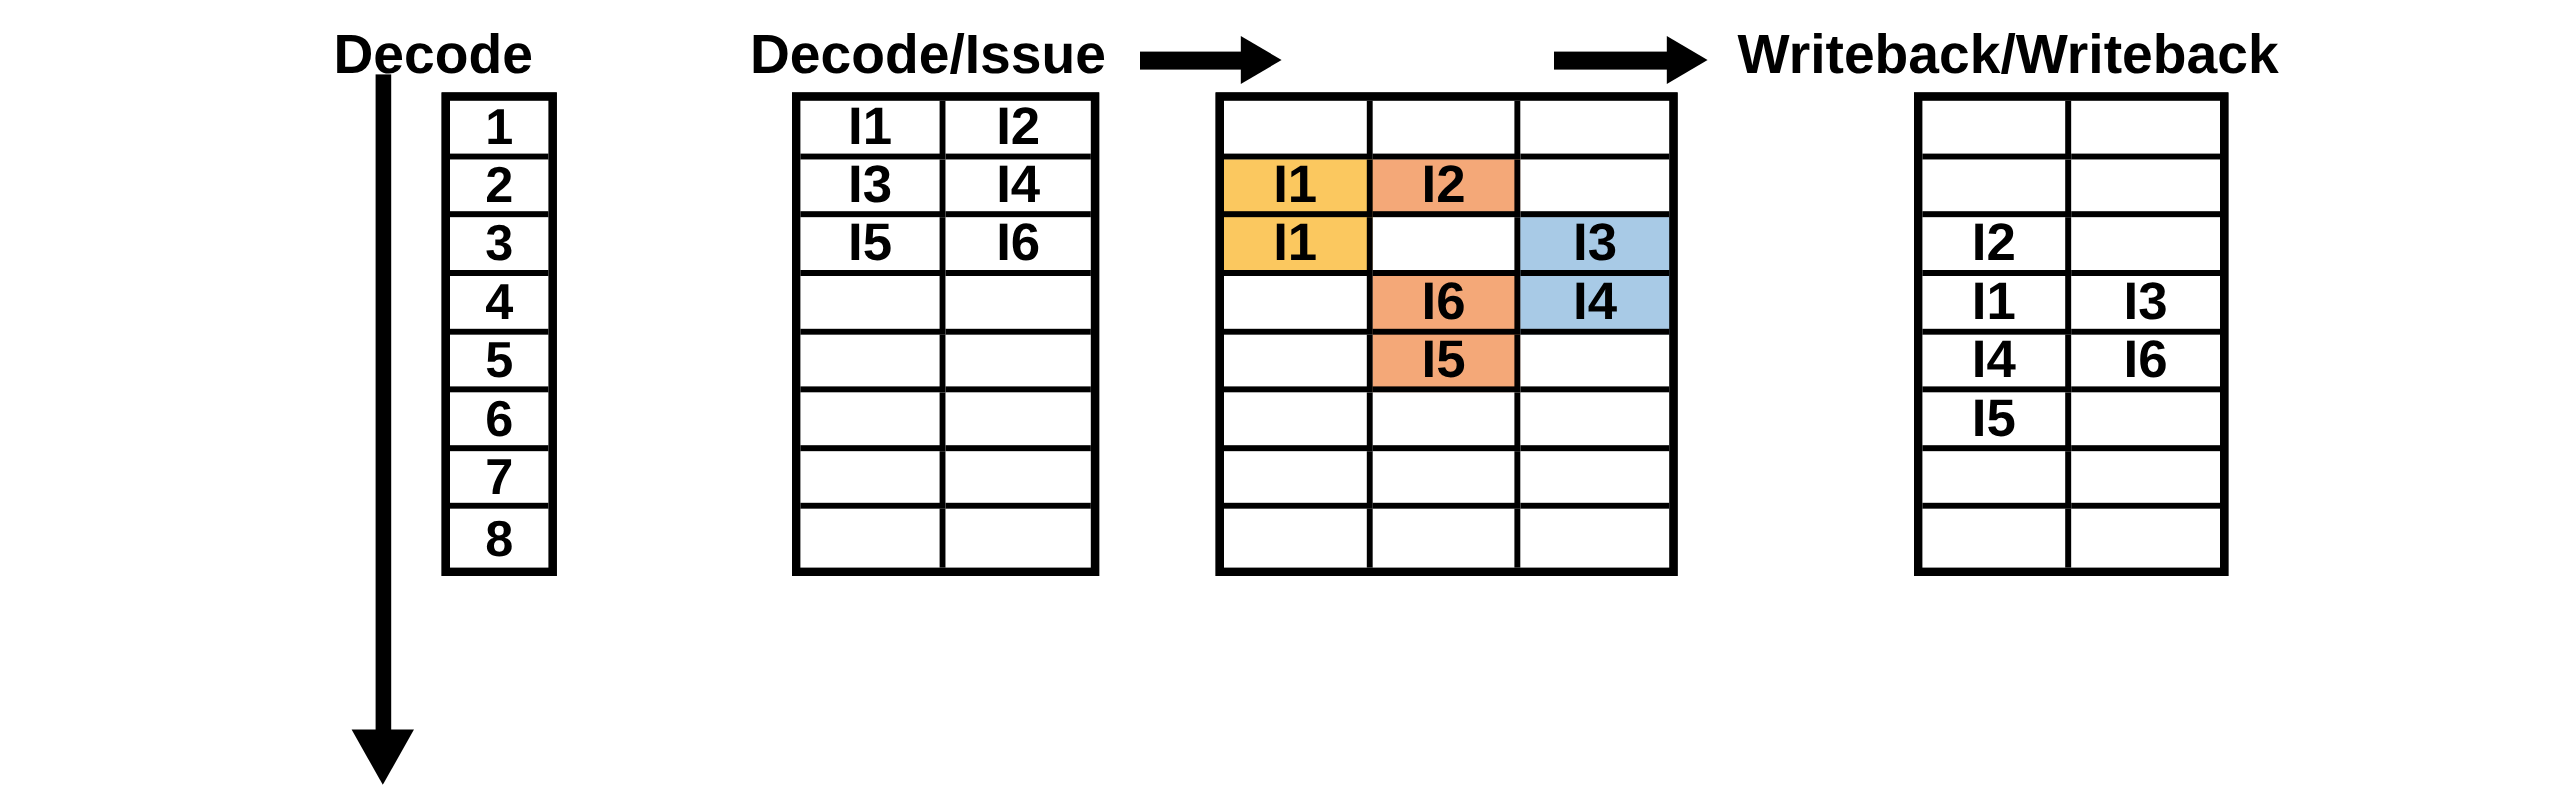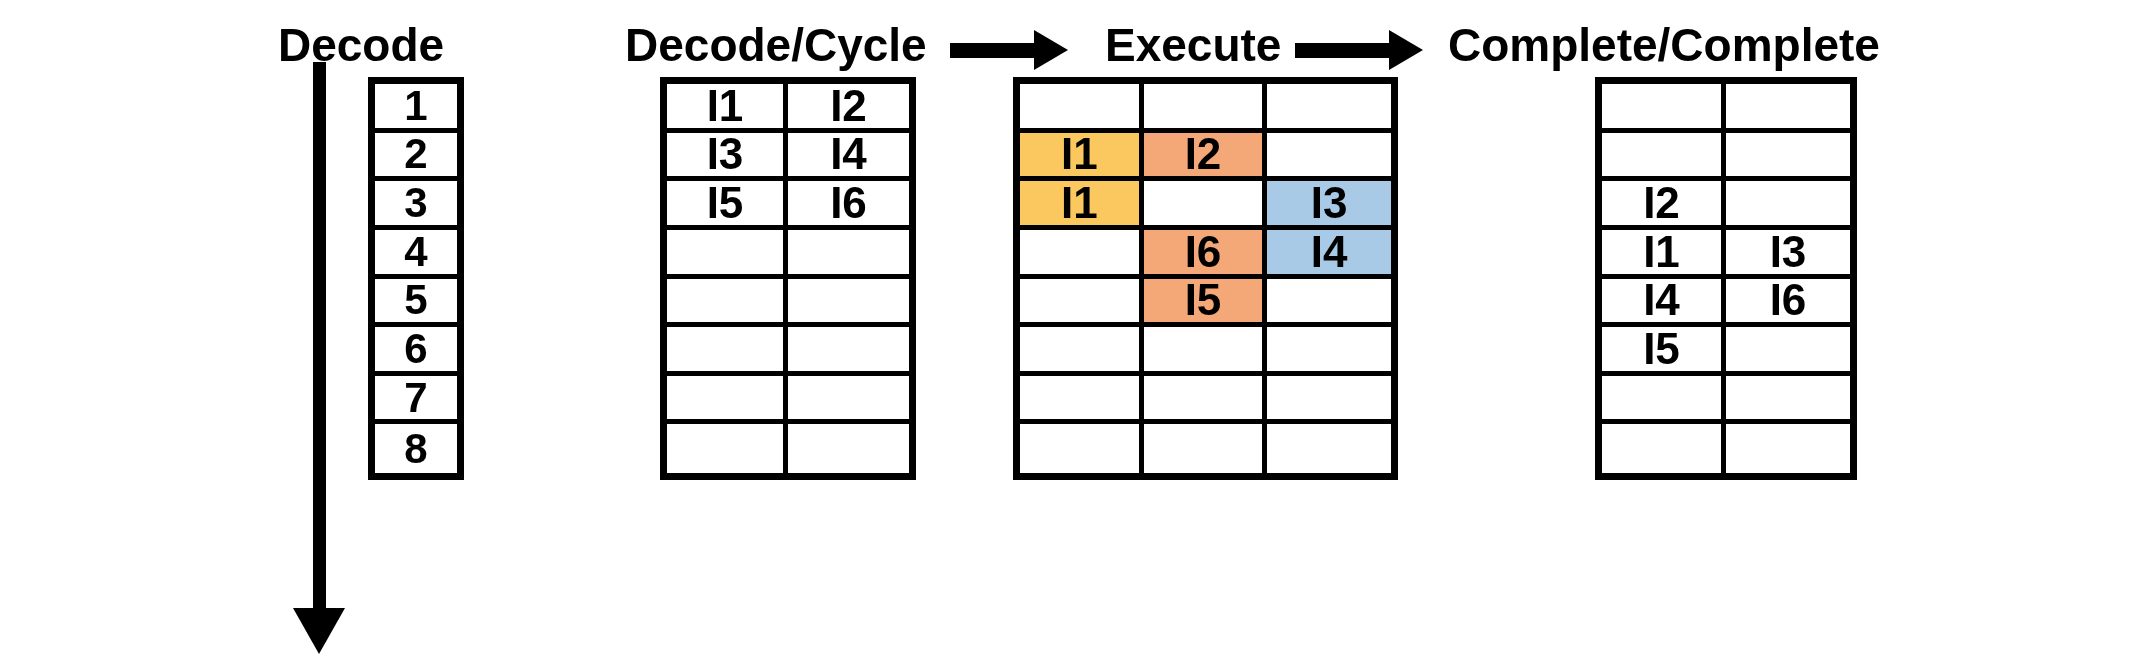--- a/index.html
+++ b/index.html
@@ -99,25 +99,24 @@
 
   .grid.cycle-grid .cell { font-size: 42px; }
 </style>
 </head>
 <body>
 
 <div id="canvas">
 
   <div class="col-title" style="left:361px; top:22px; transform:translateX(-50%);">Decode</div>
 
-  <div class="col-title" style="left:625px; top:22px;">Decode/Cycle</div>
-
-  <div class="col-title" style="left:1105px; top:22px;">Execute</div>
-
-  <div class="col-title" style="left:1448px; top:22px;">Complete/Complete</div>
+  <div class="col-title" style="left:625px; top:22px;">Decode/Issue</div>
+
+
+  <div class="col-title" style="left:1448px; top:22px;">Writeback/Writeback</div>
 
   <div class="h-arrow" style="left:950px; top:30px; width:118px;">
     <div class="shaft" style="width:86px;"></div>
     <div class="head" style="left:84px;"></div>
   </div>
 
   <div class="h-arrow" style="left:1295px; top:30px; width:130px;">
     <div class="shaft" style="width:96px;"></div>
     <div class="head" style="left:94px;"></div>
   </div>

